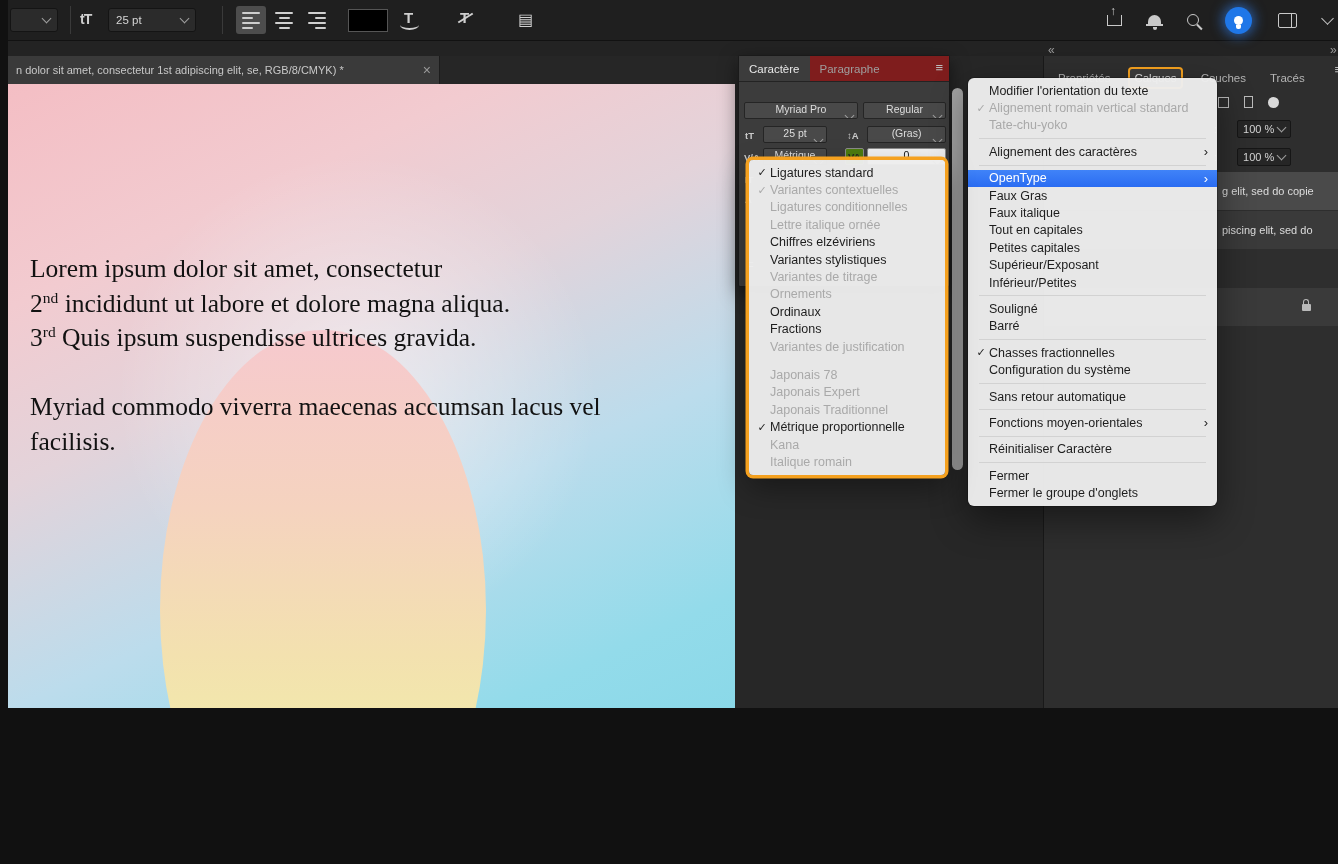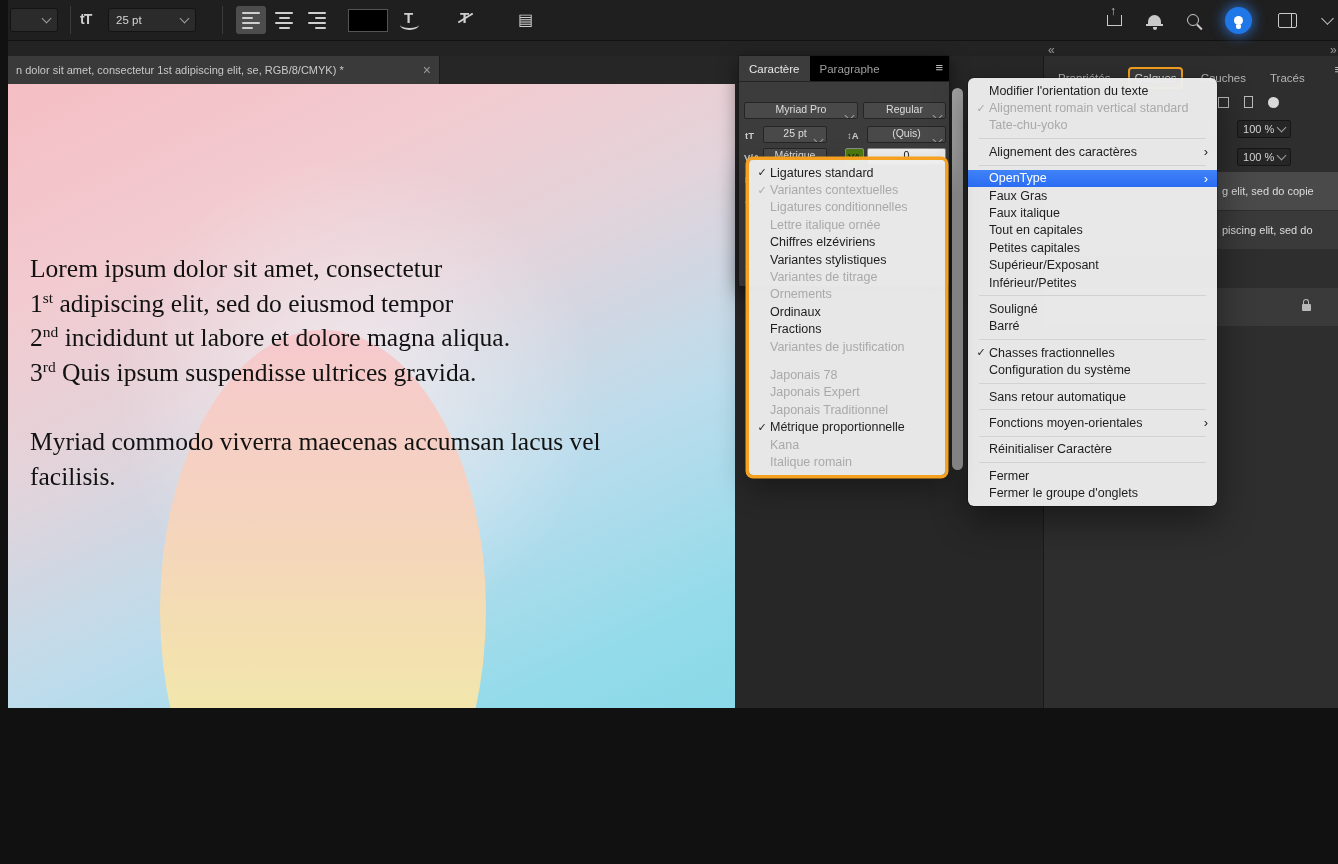--- a/index.html
+++ b/index.html
@@ -116,21 +116,21 @@
   .layer-name{margin-left:178px;color:#ddd;font-size:11px;white-space:nowrap;overflow:hidden;}
   .lock-icon{width:9px;height:7px;background:#b9b9b9;border-radius:1px;position:relative;
              margin-left:auto;margin-right:36px;flex:none;}
   .lock-icon::before{content:"";position:absolute;top:-5px;left:1px;width:6px;height:5px;
              border:1.5px solid #b9b9b9;border-bottom:none;border-radius:3px 3px 0 0;box-sizing:border-box;}
 
   
   .char-panel{position:absolute;left:730px;top:55px;width:212px;height:232px;background:#3c3c3c;
               border:1px solid #1a1a1a;border-radius:2px;z-index:10;
               box-shadow:0 6px 18px rgba(0,0,0,.5);box-sizing:border-box;}
-  .cp-header{position:relative;height:25px;background:#000000;border-bottom:1px solid #232323;
+  .cp-header{position:relative;height:25px;background:#7f1d1d;border-bottom:1px solid #232323;
              display:flex;align-items:stretch;}
   .cp-tab{display:flex;align-items:center;padding:0 10px;font-size:11.5px;color:#9f9f9f;}
   .cp-tab.active{background:#3c3c3c;color:#e8e8e8;}
   .cp-menu-btn{position:absolute;right:6px;top:4px;color:#bbb;font-size:13px;}
   .cp-body{position:relative;height:205px;}
   .cp-field{position:absolute;height:17px;background:#494949;border:1px solid #252525;border-radius:2px;
             display:flex;align-items:center;padding:0 4px;box-sizing:border-box;color:#ddd;
             font-size:10.5px;white-space:nowrap;overflow:hidden;flex-direction:column;}
   .cp-field.white{background:#f1f1f1;color:#111;border-color:#8a8a8a;}
   .f-family{left:5px;top:20px;width:114px;}
@@ -226,21 +226,20 @@
       <span class="doc-title">n dolor sit amet, consectetur 1st adipiscing elit, se, RGB/8/CMYK) *</span>
       <span class="doc-close">×</span>
     </div>
   </div>
 
   <div class="canvas">
     <div class="grad-circle"></div>
     <div class="orange-blob"></div>
     <div class="canvas-text">
         <div class="text-line"><span>Lorem ipsum dolor sit amet, consectetur</span></div>
-        <div class="text-line"><span>1</span><sup>st</sup><span> adipiscing elit, sed do eiusmod tempor</span></div>
         <div class="text-line"><span>2</span><sup>nd</sup><span> incididunt ut labore et dolore magna aliqua.</span></div>
         <div class="text-line"><span>3</span><sup>rd</sup><span> Quis ipsum suspendisse ultrices gravida.</span></div>
         <div class="text-line empty"><span></span></div>
         <div class="text-line"><span>Myriad commodo viverra maecenas accumsan lacus vel</span></div>
         <div class="text-line"><span>facilisis.</span></div>
       </div>
   </div>
 
   <div class="pasteboard"></div>
   <div class="vscroll"></div>
@@ -303,21 +302,21 @@
         <span>Regular</span>
         <span class="fchev"></span>
       </div>
       <span class="cp-icon i-size">tT</span>
       <div class="cp-field f-size">
         <span>25 pt</span>
         <span class="fchev"></span>
       </div>
       <span class="cp-icon i-lead">↕A</span>
       <div class="cp-field f-lead">
-        <span>(Quis)</span>
+        <span>(Gras)</span>
         <span class="fchev"></span>
       </div>
       <span class="cp-icon i-kern">V/A</span>
       <div class="cp-field f-kern">
         <span>Métrique</span>
         <span class="fchev"></span>
       </div>
       <span class="cp-icon i-track">VA</span>
       <div class="cp-field f-track white">
         <span>0</span>

